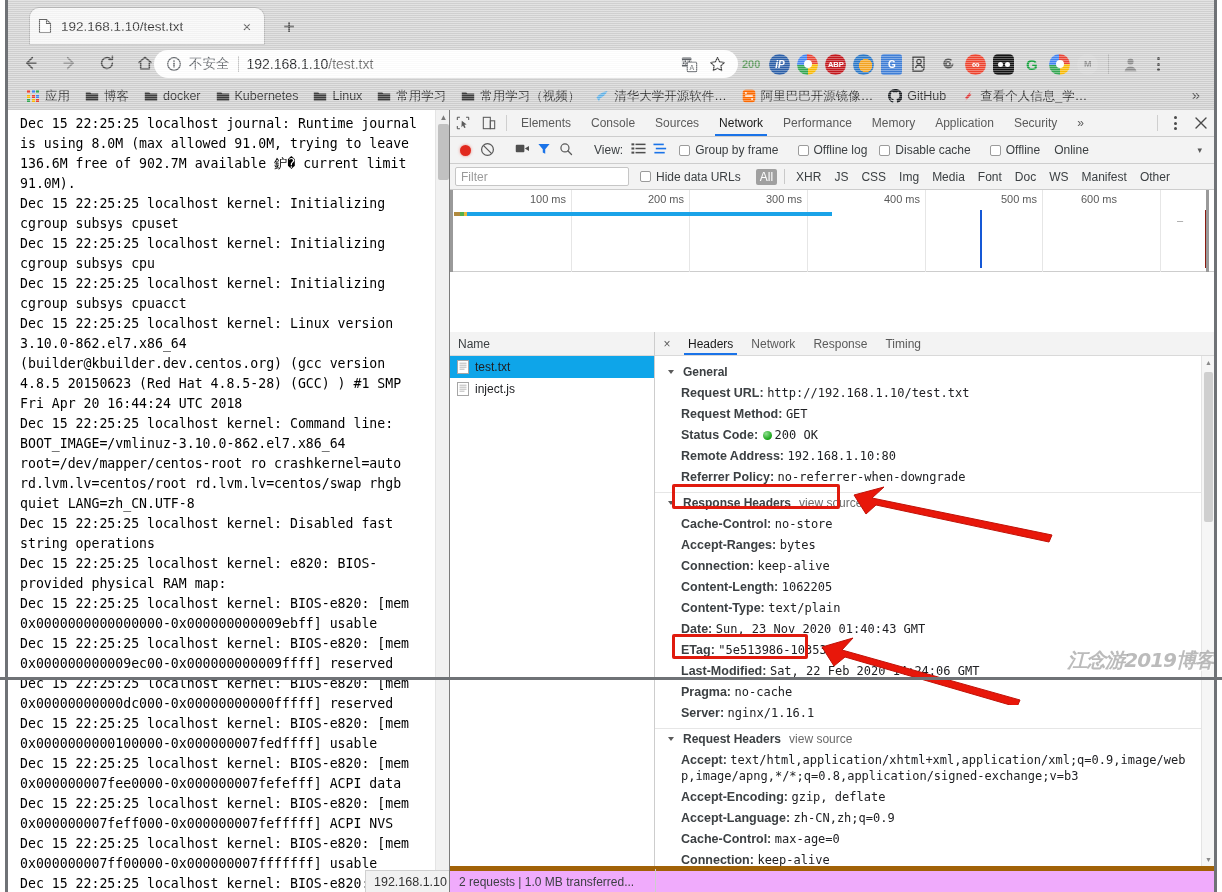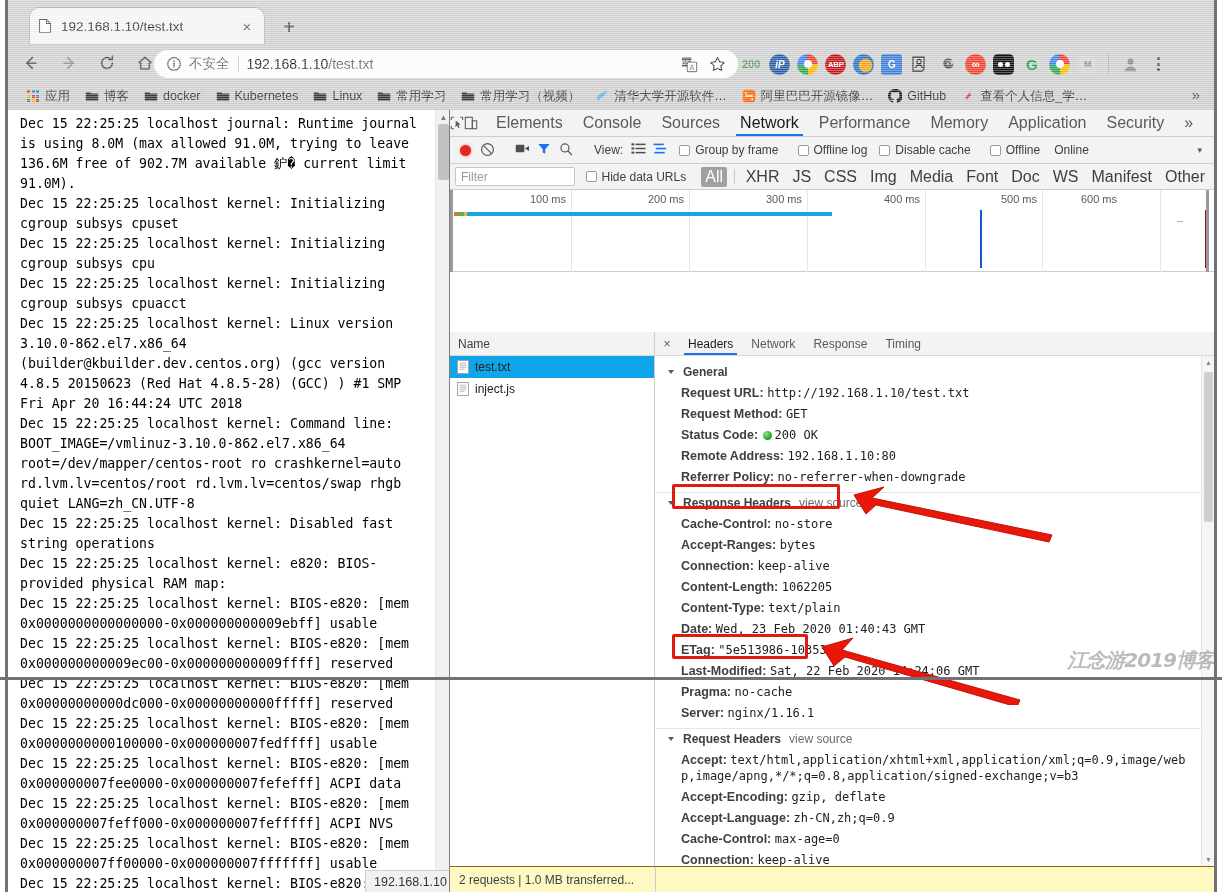--- a/index.html
+++ b/index.html
@@ -94,39 +94,39 @@
     display:flex; align-items:center; padding:0 8px; font-size:12.5px; color:#333;
   }
   .page-vline{ position:absolute; left:449px; top:110px; width:1px; height:782px; background:#7c7c7c;}
 
   
   .devtools{ position:absolute; left:450px; top:110px; width:764px; height:782px; background:#fff; font-size:12px; color:#303942;}
 
   .dt-tabbar{ height:27px; border-bottom:1px solid #cdcdcd; display:flex; align-items:stretch; background:#f3f3f3;}
   .dt-iconbtn{ width:26px; display:flex; align-items:center; justify-content:center; color:#5a5a5a;}
   .dt-vsep{ width:1px; background:#cfcfcf; margin:5px 4px;}
-  .dt-tab{ display:flex; align-items:center; padding:0 10px; font-size:16px; color:#5a5a5a; position:relative; white-space:nowrap;}
+  .dt-tab{ display:flex; align-items:center; padding:0 10px; font-size:12px; color:#5a5a5a; position:relative; white-space:nowrap;}
   .dt-tab.active{ color:#1a1a1a; }
   .dt-tab.active::after{ content:""; position:absolute; left:6px; right:6px; bottom:0; height:2px; background:#1a73e8;}
   .dt-spacer{ flex:1; }
 
   .dt-toolbar{ height:27px; border-bottom:1px solid #cdcdcd; display:flex; align-items:center; padding:0 4px; background:#f3f3f3; gap:2px;}
   .dt-rec{ width:11px; height:11px; border-radius:50%; background:#e1291e; box-shadow:0 0 3px rgba(225,41,30,.55); margin:0 7px 0 6px;}
   .dt-clear{ width:16px;height:16px; margin-right:4px; color:#5a5a5a;}
   .dt-lbl{ font-size:12px; color:#3c4043; margin:0 6px 0 2px;}
   .cbx{ width:11px; height:11px; border:1px solid #9b9b9b; border-radius:2px; background:#fff; display:inline-block; vertical-align:-1px; margin-right:5px;}
   .cbl{ display:flex; align-items:center; font-size:12px; color:#3c4043; margin-right:10px; white-space:nowrap;}
   .dt-caret{ margin-left:auto; margin-right:8px; color:#5a5a5a; font-size:9px;}
 
   .dt-filterbar{ height:26px; border-bottom:1px solid #cdcdcd; display:flex; align-items:center; padding:0 5px; background:#f3f3f3; gap:5px;}
   .filter-input{
     width:174px; height:19px; background:#fff; border:1px solid #c6c6c6; border-radius:2px;
     font-size:12px; color:#9a9a9a; padding:0 5px; display:flex; align-items:center;
   }
-  .ftype{ font-size:16px; color:#3c4043; padding:1px 4px; border-radius:2px; white-space:nowrap;}
+  .ftype{ font-size:12px; color:#3c4043; padding:1px 4px; border-radius:2px; white-space:nowrap;}
   .ftype.sel{ background:#a0a0a0; color:#fff;}
   .fsep{ width:1px; height:15px; background:#c9c9c9; margin:0 2px;}
 
   .dt-overview{ height:82px; border-bottom:1px solid #cdcdcd; position:relative; background:#fff;}
   .ov-tick{ position:absolute; top:0; height:82px; width:1px; background:#e6e6e6;}
   .ov-ticklbl{ position:absolute; top:3px; font-size:11px; color:#5a5a5a; transform:translateX(-100%); padding-right:5px;}
   .ov-band{ position:absolute; left:2px; top:22px; height:4px; }
   .ov-band .seg{ position:absolute; top:0; height:4px;}
   .ov-blue-line{ position:absolute; top:20px; width:2px; height:58px; background:#1558d6;}
   .ov-red-line{ position:absolute; top:20px; width:2px; height:58px; background:#8b1a10;}
@@ -157,21 +157,21 @@
   .hdr-k{ font-weight:bold; color:#3c4043; font-family:"Liberation Sans",sans-serif;}
   .hdr-v{ color:#202124; font-family:"DejaVu Sans Mono","Liberation Mono",monospace; font-size:12px;}
   .status-dot{ display:inline-block; width:9px;height:9px;border-radius:50%;
     background:radial-gradient(circle at 35% 30%, #8fe08f, #17a317 70%); vertical-align:-1px; margin:0 3px 0 1px;}
 
   .detail-scroll{ position:absolute; right:0; top:0; width:13px; bottom:0; background:#f6f6f6; border-left:1px solid #e4e4e4;}
   .detail-scroll .thumb{ position:absolute; left:2px; top:16px; width:9px; height:150px; background:#cfcfcf; border-radius:2px;}
   .detail-scroll .arw{ position:absolute; left:0; width:13px; height:13px; display:flex;align-items:center;justify-content:center;color:#8a8a8a;font-size:7px;}
   .detail-scroll .arw.up{top:0;} .detail-scroll .arw.dn{bottom:0;}
 
-  .dt-status{ position:absolute; left:0; right:0; bottom:0; height:26px; border-top:1px solid #a16207; background:#fef9c3; display:flex; align-items:center;}
+  .dt-status{ position:absolute; left:0; right:0; bottom:0; height:26px; border-top:5px solid #a16207; background:#f0abfc; display:flex; align-items:center;}
   .dt-status .txt{ font-size:12px; color:#3c4043; padding-left:9px; white-space:nowrap;}
   .dt-status .vs{ width:1px; height:26px; background:#cdcdcd; margin-left:205px; position:absolute; left:0;}
 
   
   .anno-box{ position:absolute; border:3px solid #e01b0e; border-radius:2px; pointer-events:none;}
   .anno-arrow{ position:absolute; pointer-events:none;}
 
   .watermark{
     position:absolute; right:8px; bottom:6px; font-size:20px; font-weight:bold;
     color:rgba(120,120,120,0.5); font-family:"DejaVu Sans",sans-serif;
@@ -658,21 +658,21 @@
           <div class="sect-title" style="margin-top:5px">
             <span class="tri"></span>
             <span>Response Headers</span>
             <span class="viewsrc">view source</span>
           </div>
           <div class="hdr-row"><span class="hdr-k">Cache-Control:</span> <span class="hdr-v">no-store</span></div>
           <div class="hdr-row"><span class="hdr-k">Accept-Ranges:</span> <span class="hdr-v">bytes</span></div>
           <div class="hdr-row"><span class="hdr-k">Connection:</span> <span class="hdr-v">keep-alive</span></div>
           <div class="hdr-row"><span class="hdr-k">Content-Length:</span> <span class="hdr-v">1062205</span></div>
           <div class="hdr-row"><span class="hdr-k">Content-Type:</span> <span class="hdr-v">text/plain</span></div>
-          <div class="hdr-row"><span class="hdr-k">Date:</span> <span class="hdr-v">Wed, 23 Feb 2020 01:40:43 GMT</span></div>
+          <div class="hdr-row"><span class="hdr-k">Date:</span> <span class="hdr-v">Sun, 23 Nov 2020 01:40:43 GMT</span></div>
           <div class="hdr-row"><span class="hdr-k">ETag:</span> <span class="hdr-v">"5e513986-10353d"</span></div>
           <div class="hdr-row"><span class="hdr-k">Last-Modified:</span> <span class="hdr-v">Sat, 22 Feb 2020 14:24:06 GMT</span></div>
           <div class="hdr-row"><span class="hdr-k">Pragma:</span> <span class="hdr-v">no-cache</span></div>
           <div class="hdr-row"><span class="hdr-k">Server:</span> <span class="hdr-v">nginx/1.16.1</span></div>
 
           <div class="sect-title" style="margin-top:5px">
             <span class="tri"></span>
             <span>Request Headers</span>
             <span class="viewsrc">view source</span>
           </div>

